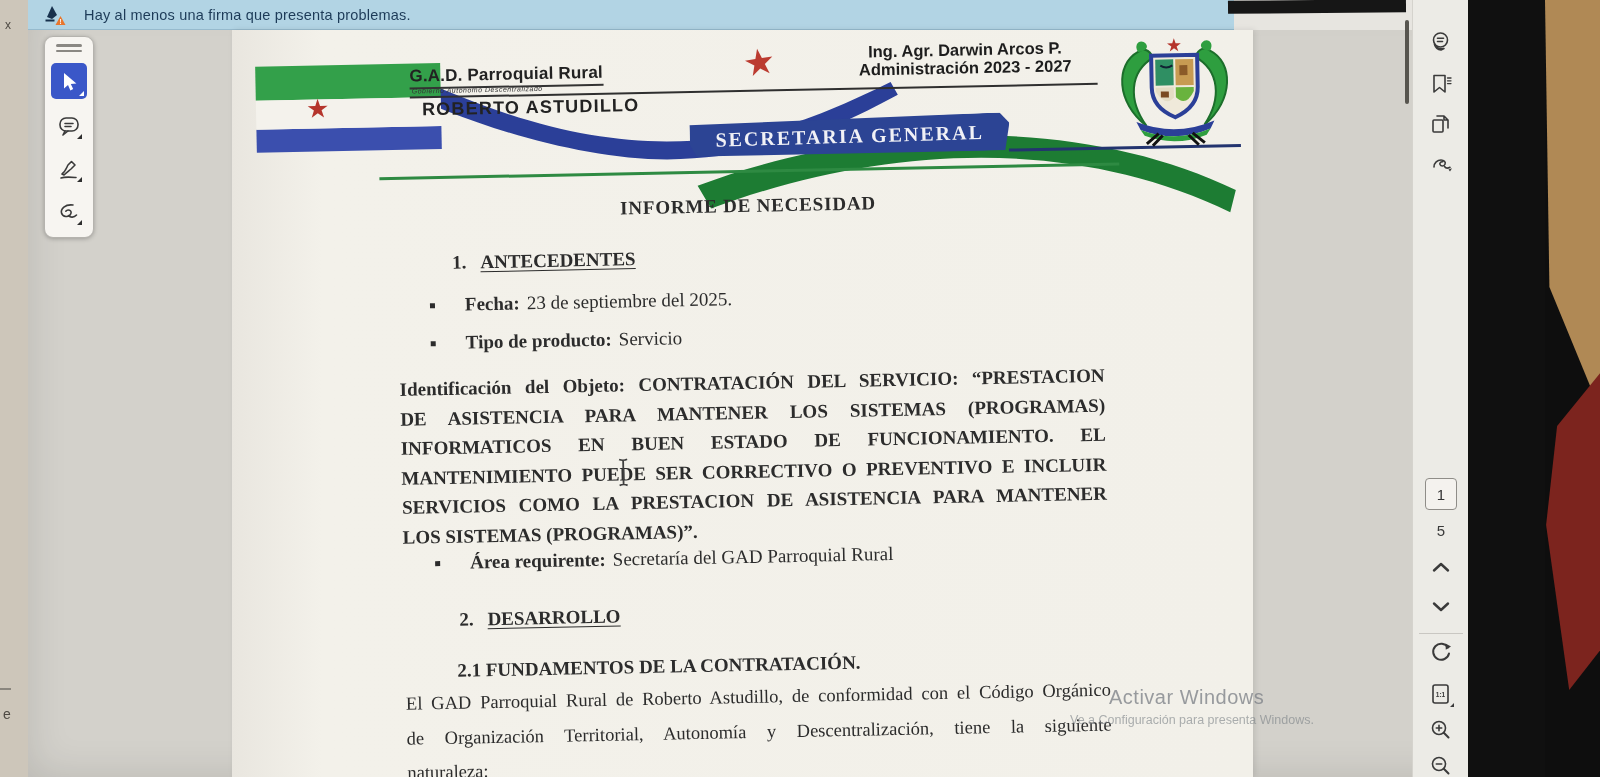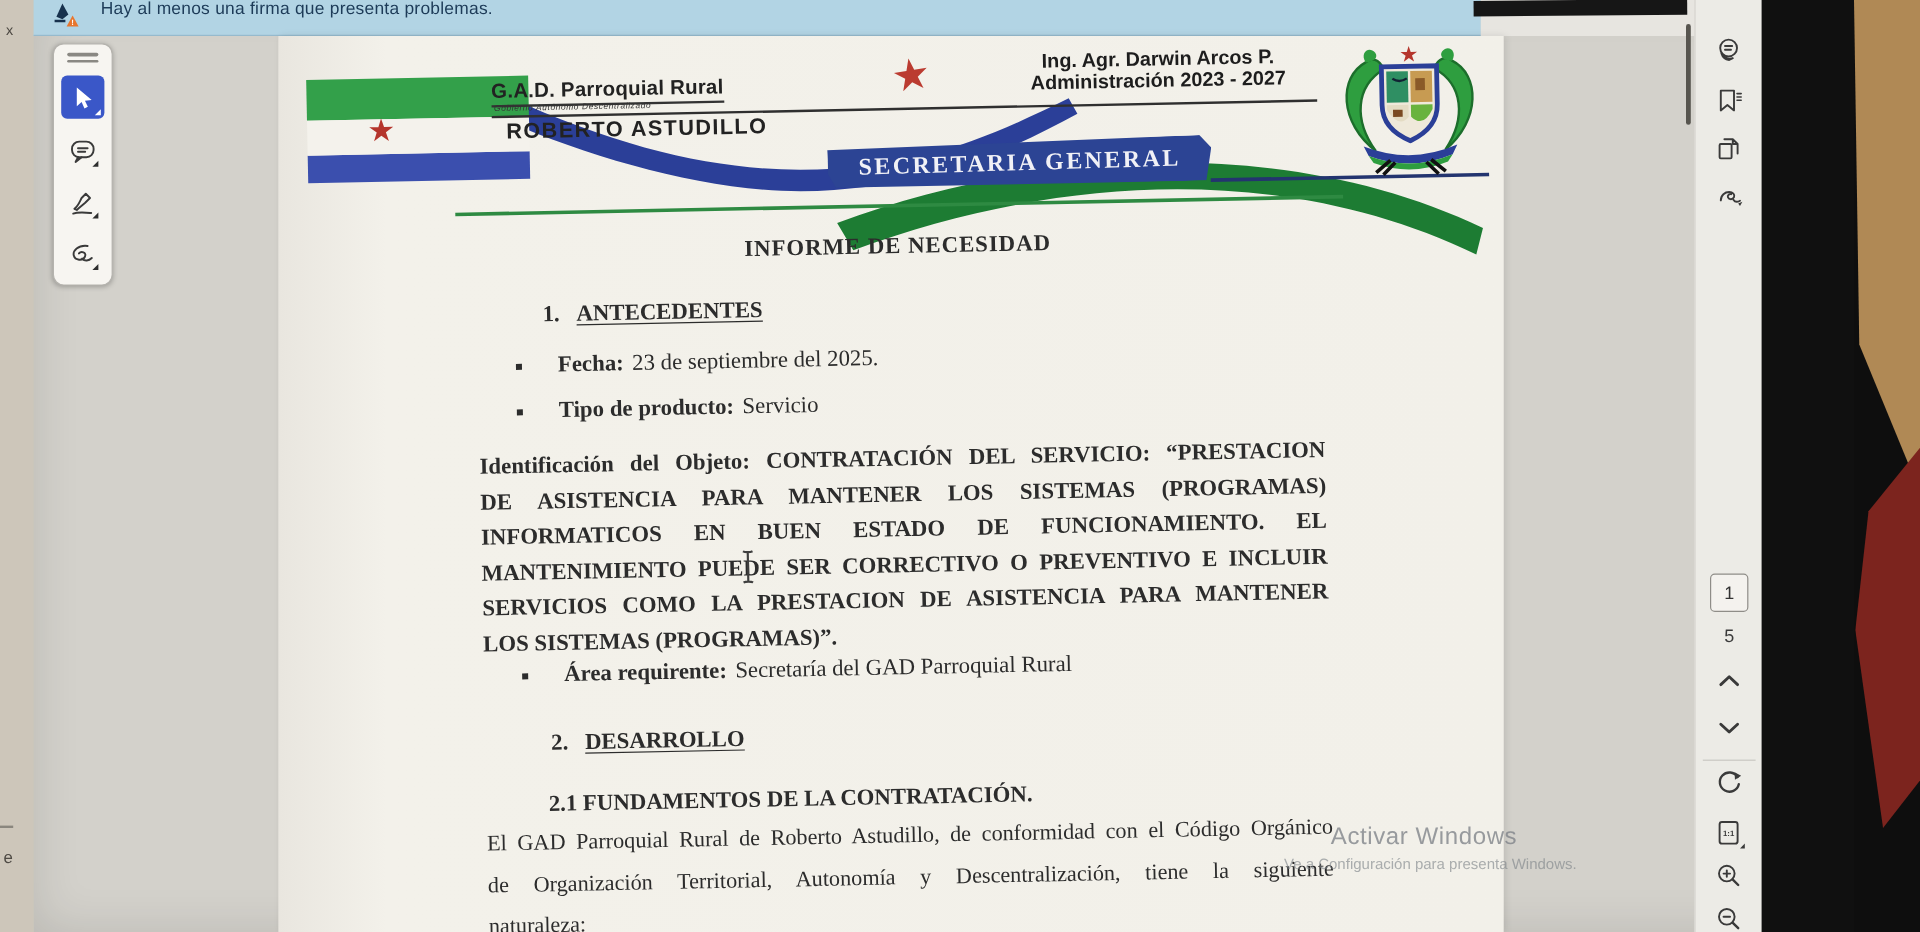--- a/index.html
+++ b/index.html
@@ -14,21 +14,21 @@
   #right-bg{left:1545px;top:0;width:55px;height:777px;background:#0e0e0e;}
   #box-bg{position:absolute;left:0;top:0;width:55px;height:410px;background:#b08955;
           clip-path:polygon(0 0,100% 0,100% 100%,8% 70%);}
   #book-spine{position:absolute;left:0;top:360px;width:55px;height:330px;background:#7c241e;
           clip-path:polygon(22% 20%,100% 4%,100% 88%,44% 100%,2% 50%);}
 
   
   #screen{left:28px;top:0;width:1440px;height:777px;background:#d3d1cb;
           box-shadow:inset 0 0 40px rgba(0,0,0,.12);}
   #notify-bar{left:0;top:0;width:1206px;height:30px;background:#b2d4e4;border-bottom:1px solid #96bacd;
-              display:flex;align-items:flex-start;gap:16px;padding-left:14px;box-sizing:border-box;}
+              display:flex;align-items:center;gap:16px;padding-left:14px;box-sizing:border-box;}
   #notify-text{color:#1d3b58;font-size:14.5px;letter-spacing:.2px;}
   #top-gap{left:1206px;top:0;width:234px;height:30px;background:#e7e5e0;}
   #top-dark{left:1200px;top:0;width:178px;height:13px;background:#161616;transform:rotate(-.5deg);}
 
   
   #left-toolbar{left:16px;top:36px;width:48px;background:#f7f5f1;border:1px solid #b5b3ae;border-radius:9px;
                 box-shadow:0 1px 4px rgba(0,0,0,.25);display:flex;flex-direction:column;align-items:center;
                 padding:7px 0 9px;gap:11px;}
   .handle{width:26px;display:flex;flex-direction:column;gap:3px;}
   .handle i{display:block;height:2.5px;background:#8a8883;border-radius:2px;}

